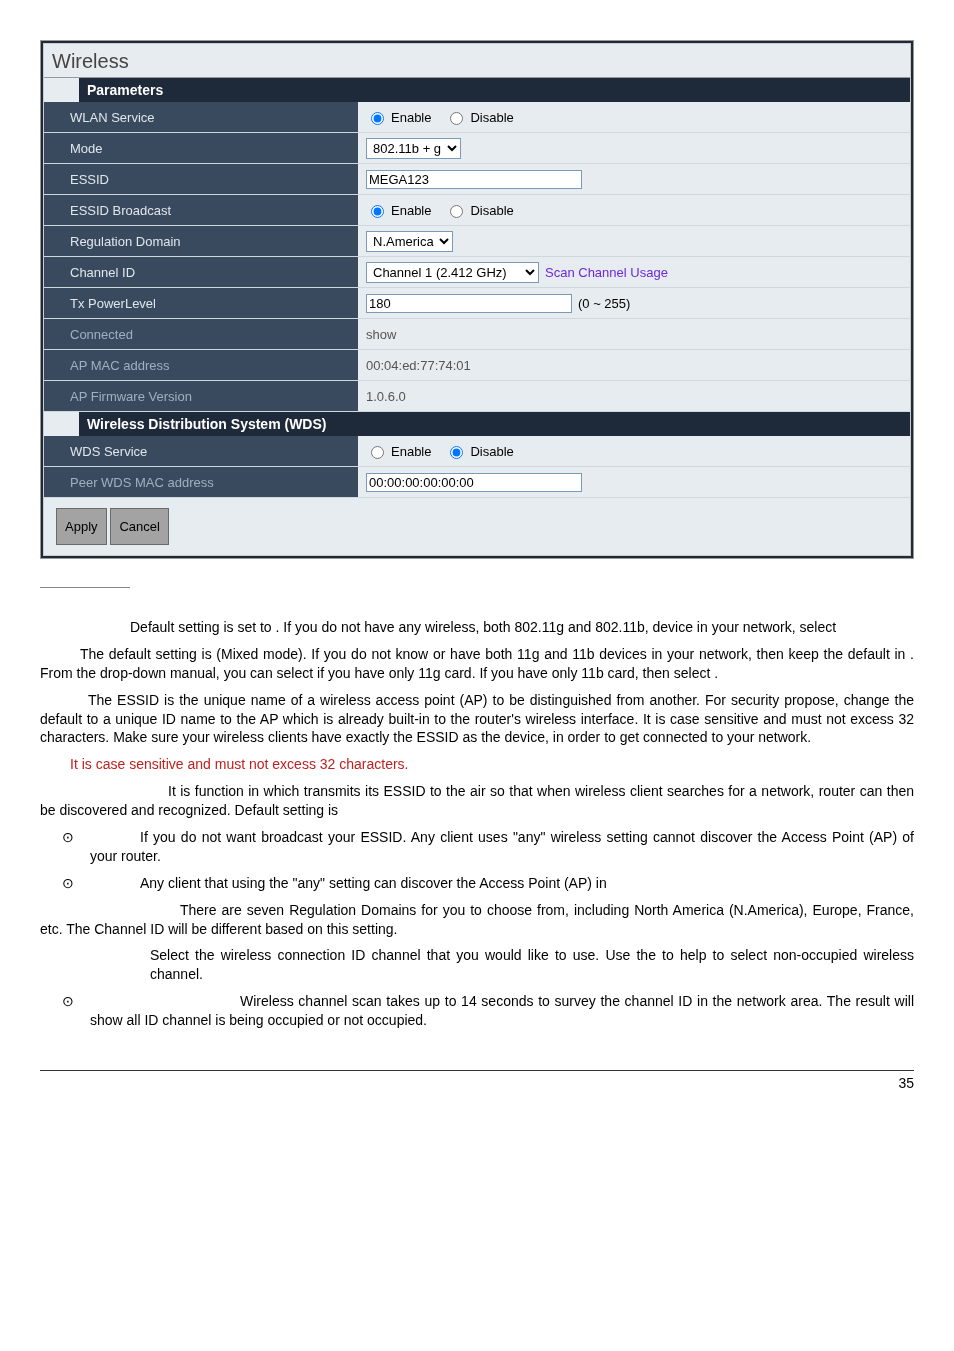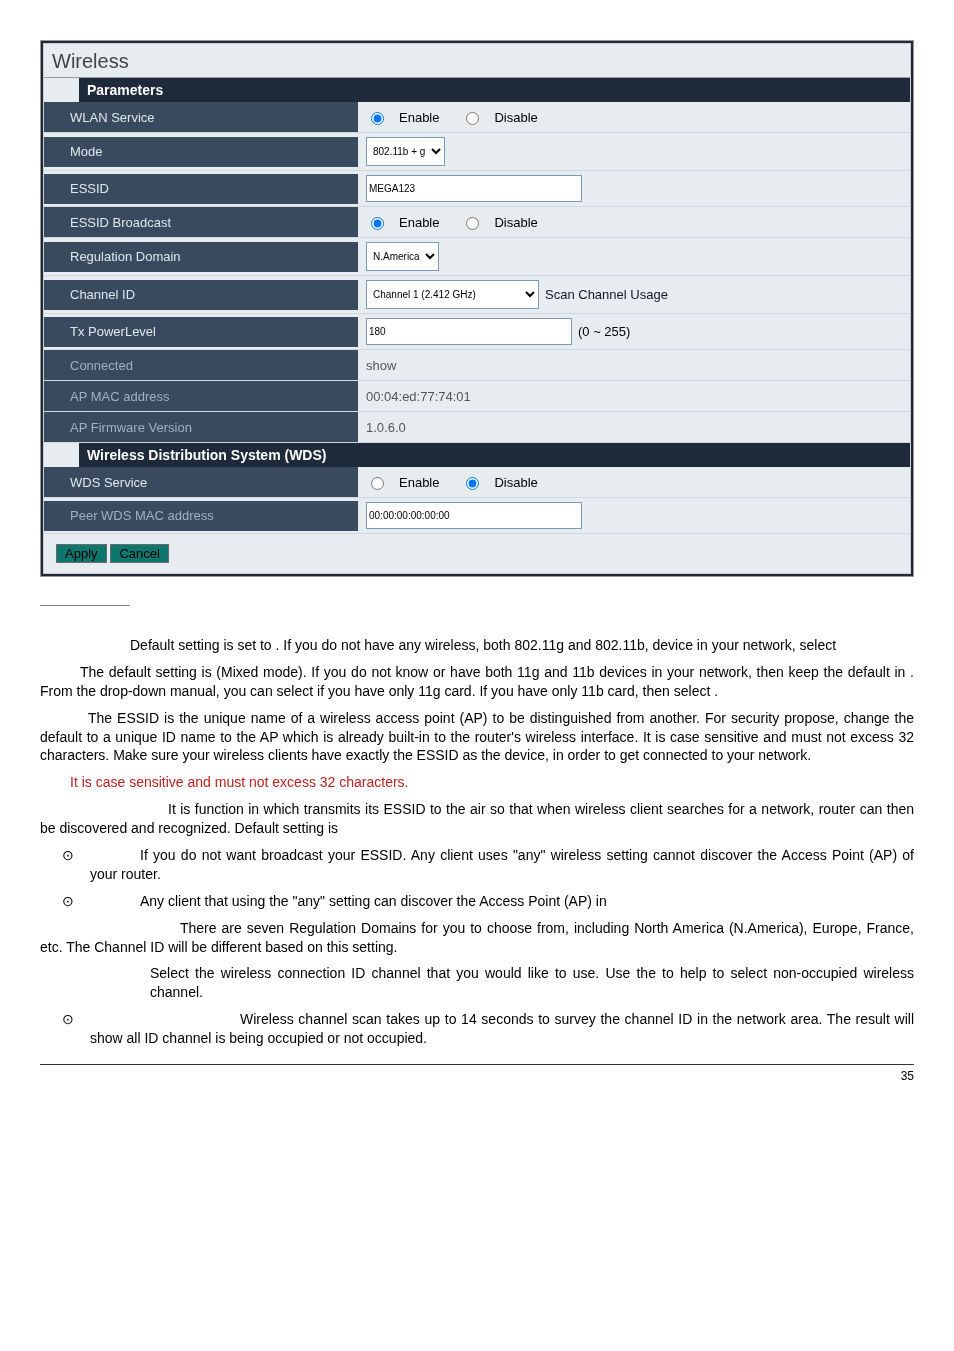--- a/index.html
+++ b/index.html
@@ -60,36 +60,36 @@
   .row .value {
     flex: 1;
     padding: 4px 8px;
     background: #e6ecf0;
     font-size: 13px;
     display:flex; align-items:center; gap:6px;
   }
   .row .value.read { color:#555; }
   .row .label.readonly { color:#9fb0c0; }
   select, input[type=text] {
-    font-size: 10px;
+    font-size: 13px;
     border: 1px solid #7a9ab7;
     background: #fff;
-    padding: 7px 2px;
-  }
-  .radio-group { display:flex; align-items:flex-end; gap:12px; }
+    padding: 1px 2px;
+  }
+  .radio-group { display:flex; align-items:flex-end; gap:4px; }
   .radio-group label { margin-right:10px; color:#000; }
-  .link-scan { color:#0f172a; cursor:pointer; }
+  .link-scan { color:#6d28d9; cursor:pointer; }
   .btn-row {
     background:#e6ecf0;
     padding:10px 12px;
   }
   .btn {
     border:1px solid #6a6a6a;
-    background:#0f766e;
-    padding:1px 8px;
+    background:#a3a3a3;
+    padding:10px 8px;
     font-size:13px;
     cursor:pointer;
   }
   .body-text {
     margin-top: 30px;
     color:#000;
     line-height:1.35;
   }
   .body-text p { margin: 8px 0; text-align: justify; }
   .red { color:#c02020; }
@@ -99,24 +99,24 @@
     content:"\2299";
     position:absolute;
     left:-28px;
     font-size:14px;
   }
   hr.dash {
     border:none; border-top:1px solid #888; margin:28px 0 14px 0; width:90px;
   }
   .pagefoot {
     border-top:1px solid #333;
-    margin-top:16px;
+    margin-top:40px;
     text-align:right;
     padding-top:4px;
-    font-size:12px;
+    font-size:14px;
   }
   .hint { color:#000; }
 </style>
 </head>
 <body>
 
 <div class="page">
 
   <div class="panel">
     <div class="panel-inner">

